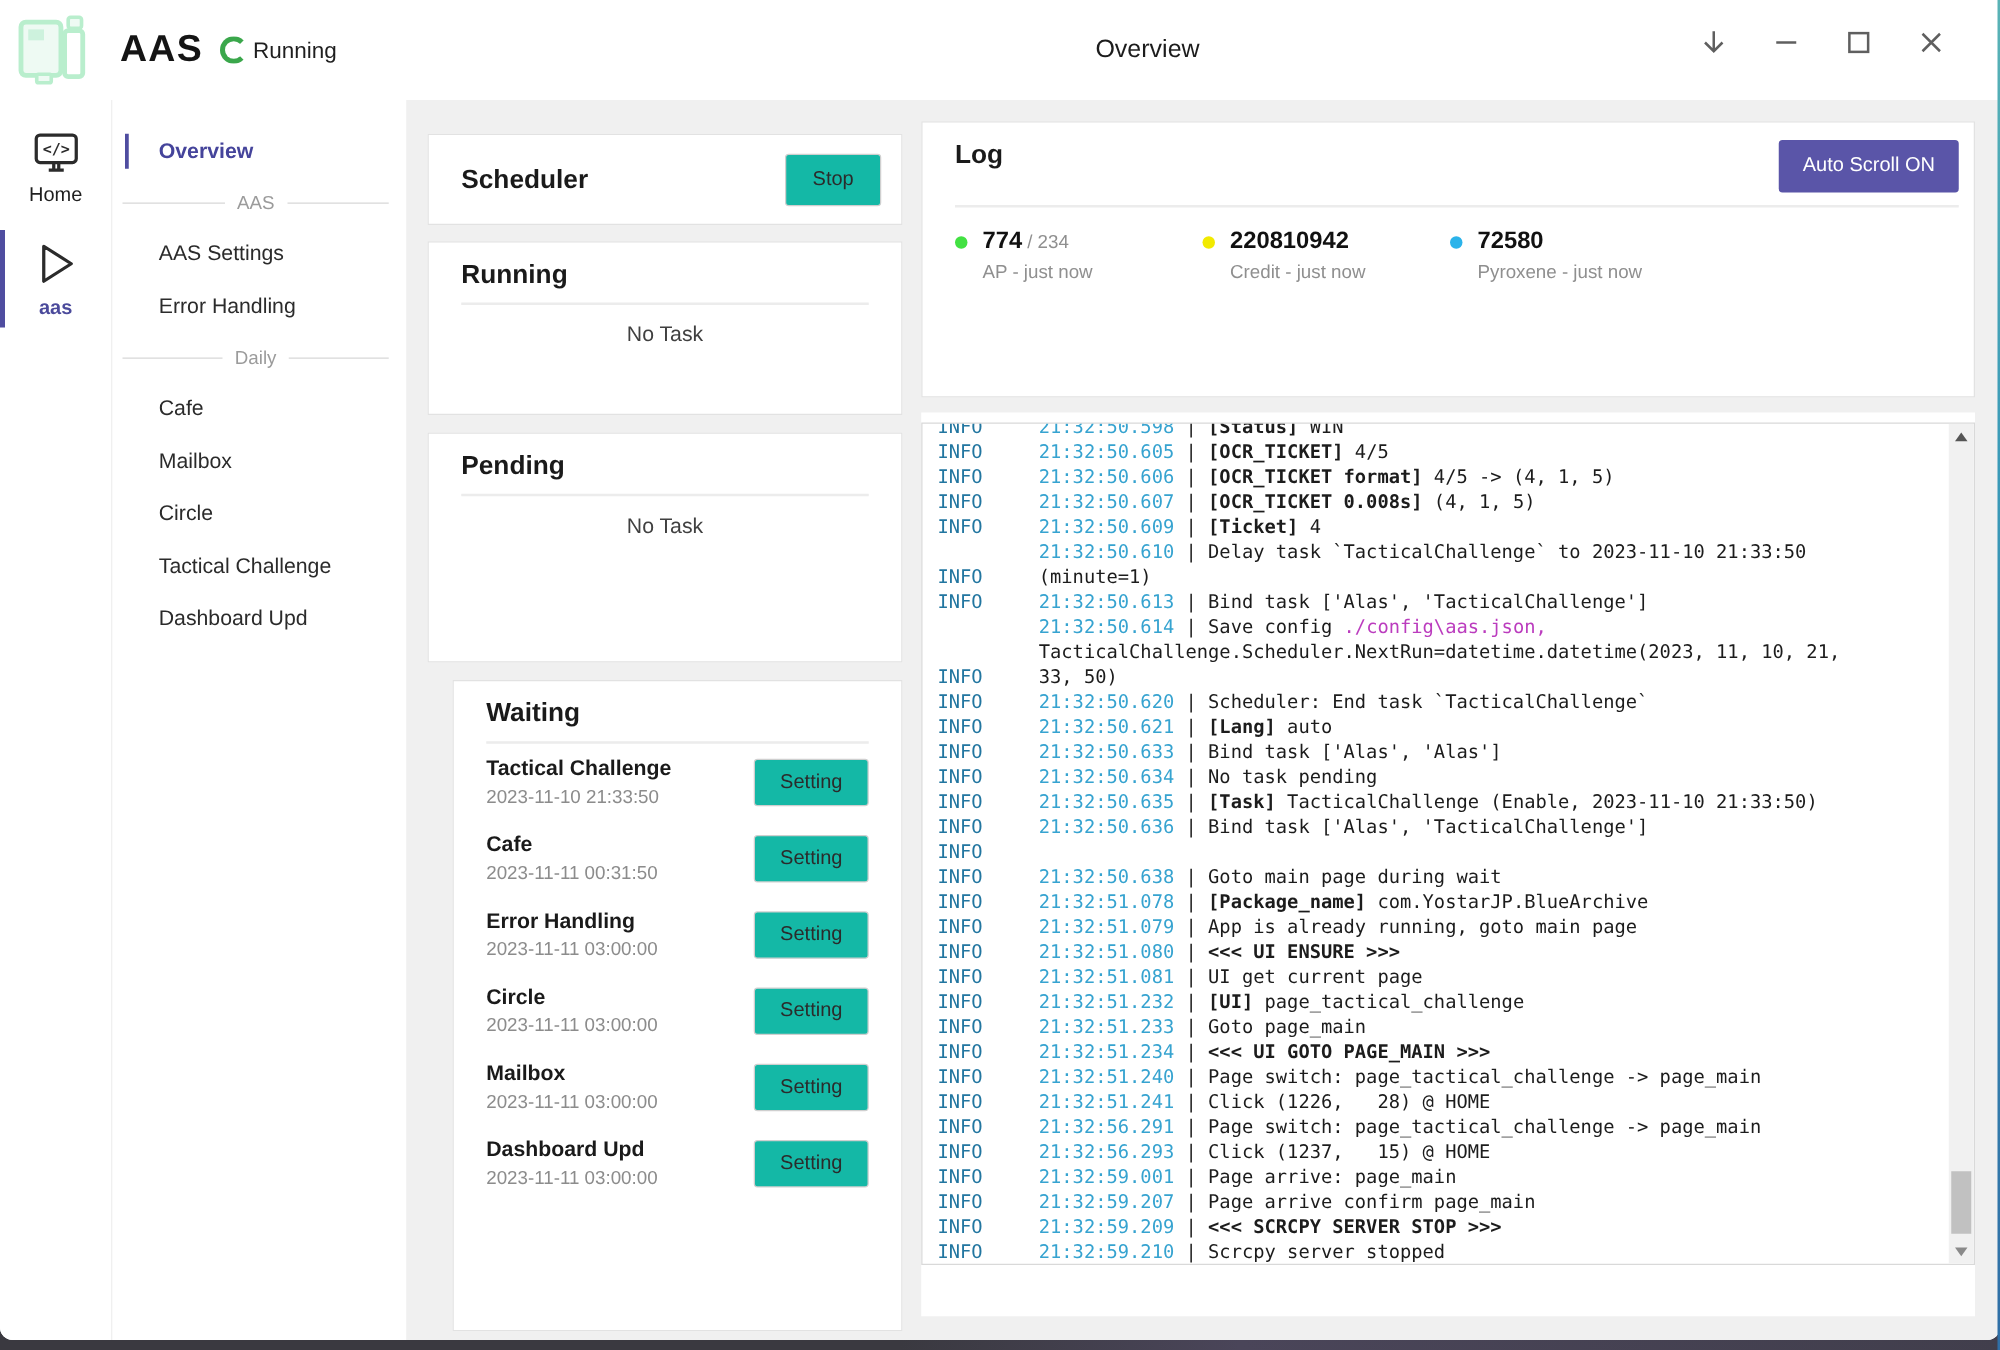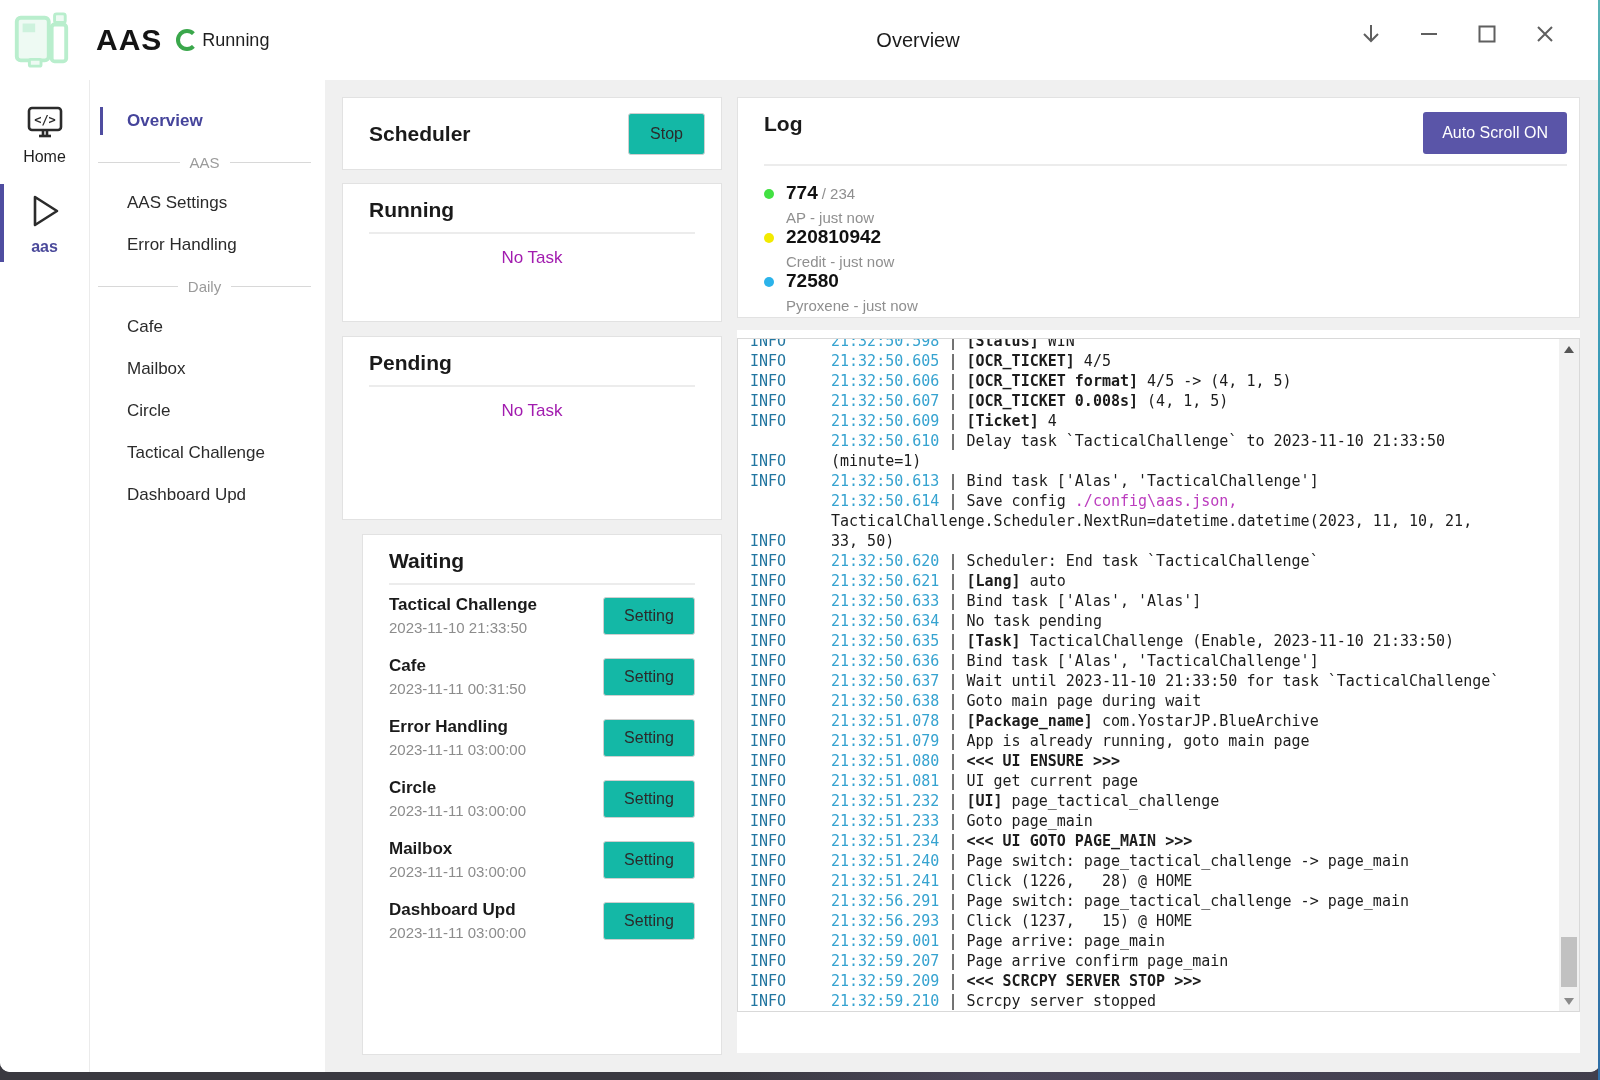--- a/index.html
+++ b/index.html
@@ -32,45 +32,45 @@
   .rail-item.active .rail-label { color:#4b4a9b; font-weight:bold; }
 
   .sidenav { width:235px; background:#fff; padding-top:20px; flex:none; }
   .nav-item { position:relative; height:42px; display:flex; align-items:center; padding-left:37px; font-size:17px; color:#2b2b2b; cursor:pointer; }
   .nav-item.active { color:#45449b; font-weight:bold; }
   .nav-item.active::before { content:''; position:absolute; left:10px; top:7px; bottom:7px; width:3px; background:#4f4da0; }
   .nav-divider { height:40px; display:flex; align-items:center; gap:10px; padding:0 14px 0 8px; color:#9b9b9b; font-size:15px; }
   .nav-divider::before, .nav-divider::after { content:''; flex:1; height:1px; background:#d8d8d8; }
 
   .main { position:relative; flex:1; background:#f0f0f0; }
-  .col-left { position:absolute; left:17px; top:17px; width:380px; }
+  .col-left { position:absolute; left:17px; top:27px; width:380px; }
   .col-right { position:absolute; left:412px; top:17px; right:20px; }
 
   .card { background:#fff; border:1px solid #e2e2e2; }
   .card-title { font-size:21px; font-weight:600; color:#1a1a1a; }
   .rule { height:2px; background:#ececec; margin-top:10px; }
   .btn { background:#14b8a6; border:1px solid #cfcfcf; border-radius:3px; font-size:16px; color:#2b2b2b; font-family:Liberation Sans, sans-serif; cursor:pointer; }
 
   .card.scheduler { height:73px; display:flex; align-items:center; justify-content:space-between; padding:0 16px 0 26px; margin-bottom:13px; }
   .btn.stop { padding:11px 21px; }
 
   .card.running { height:139px; margin-bottom:14px; padding:14px 26px; }
   .card.pending { height:184px; margin-bottom:14px; padding:14px 26px; }
-  .no-task { color:#a21caf; font-size:17px; text-align:center; margin-top:14px; }
+  .no-task { color:#404040; font-size:17px; text-align:center; margin-top:14px; }
 
   .card.waiting { height:521px; padding:14px 26px;margin-left:20px; }
   .wait-row { display:flex; align-items:center; justify-content:space-between; height:61px; }
   .wait-name { font-size:17px; font-weight:bold; color:#1a1a1a; }
   .wait-time { font-size:15px; color:#8c8c8c; margin-top:4px; }
   .btn.setting { width:92px; padding:9px 0; text-align:center; }
 
   .card.logcard { height:221px; padding:14px 12px 14px 26px; margin-bottom:12px; }
   .log-head { display:flex; align-items:flex-start; justify-content:space-between; }
   .btn-accent { background:#5a55a8; color:#fff; border:none; border-radius:3px; font-size:16px; padding:12px 19px; font-family:inherit; cursor:pointer; }
-  .metrics { display:flex; margin-top:16px; padding-right:14px;flex-direction:column; }
+  .metrics { display:flex; margin-top:16px; padding-right:14px; }
   .metric { width:198px; display:flex; gap:12px; flex:none; }
   .dot { width:10px; height:10px; border-radius:50%; margin-top:7px; flex:none; }
   .m-green { background:#42e142; } .m-yellow { background:#f2ea00; } .m-blue { background:#2bb3ea; }
   .m-val { font-size:19px; font-weight:bold; color:#111; }
   .m-suffix { font-size:15px; color:#8f8f8f; font-weight:normal; margin-left:4px; }
   .m-label { font-size:15px; color:#8f8f8f; margin-top:5px; }
 
   .log-outer { background:#fff; padding:8px 0 41px 0; }
   .log-box { position:relative; height:674px; border:1px solid #d9d9d9; background:#fff; overflow:hidden; }
   .log-scroll { position:absolute; top:0; left:0; right:20px; bottom:0; overflow:hidden; padding-left:12px; }
@@ -347,21 +347,20 @@
                     <div class="log-row">
                       <span class="lvl">INFO</span>
                       <span class="msg"><span class="time">21:32:50.635</span><span class="pipe"> | </span><span class="b">[Task]</span><span> TacticalChallenge (Enable, 2023-11-10 21:33:50)</span></span>
                     </div>
                     <div class="log-row">
                       <span class="lvl">INFO</span>
                       <span class="msg"><span class="time">21:32:50.636</span><span class="pipe"> | </span><span>Bind task ['Alas', 'TacticalChallenge']</span></span>
                     </div>
                     <div class="log-row">
                       <span class="lvl">INFO</span>
-                      <span class="msg"><span class="time">21:32:50.637</span><span class="pipe"> | </span><span>Wait until 2023-11-10 21:33:50 for task `TacticalChallenge`</span></span>
                     </div>
                     <div class="log-row">
                       <span class="lvl">INFO</span>
                       <span class="msg"><span class="time">21:32:50.638</span><span class="pipe"> | </span><span>Goto main page during wait</span></span>
                     </div>
                     <div class="log-row">
                       <span class="lvl">INFO</span>
                       <span class="msg"><span class="time">21:32:51.078</span><span class="pipe"> | </span><span class="b">[Package_name]</span><span> com.YostarJP.BlueArchive</span></span>
                     </div>
                     <div class="log-row">

